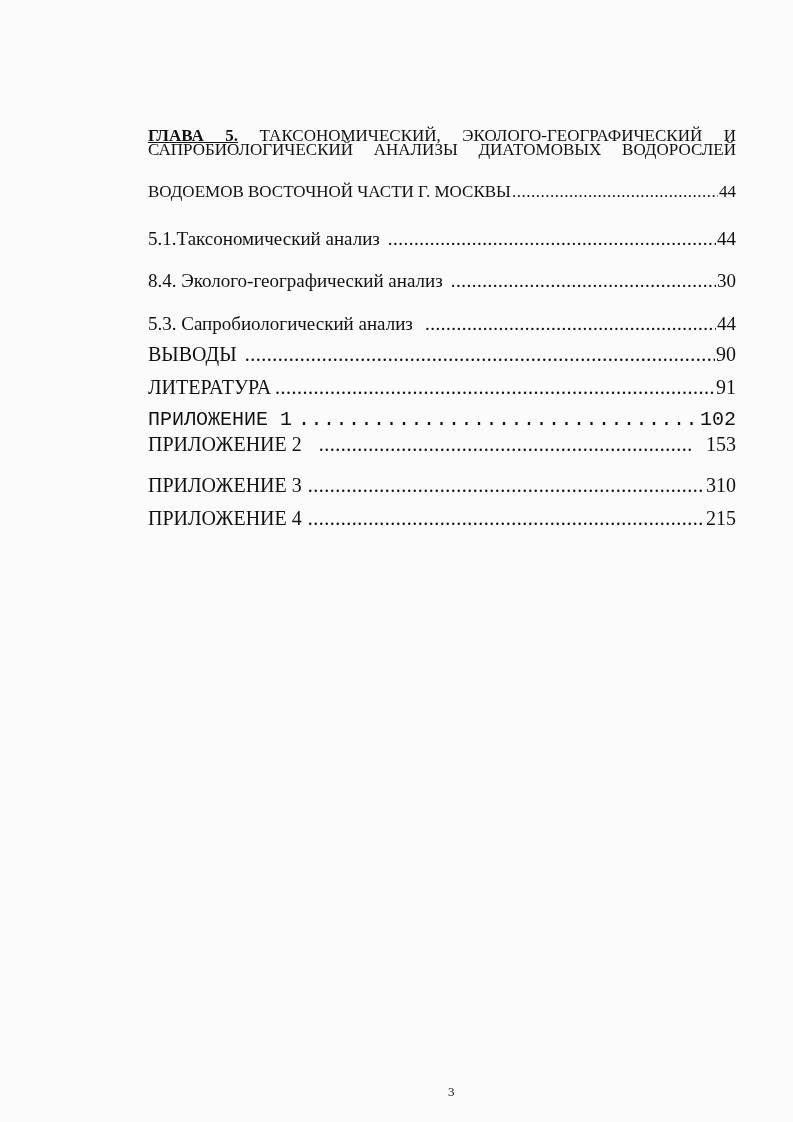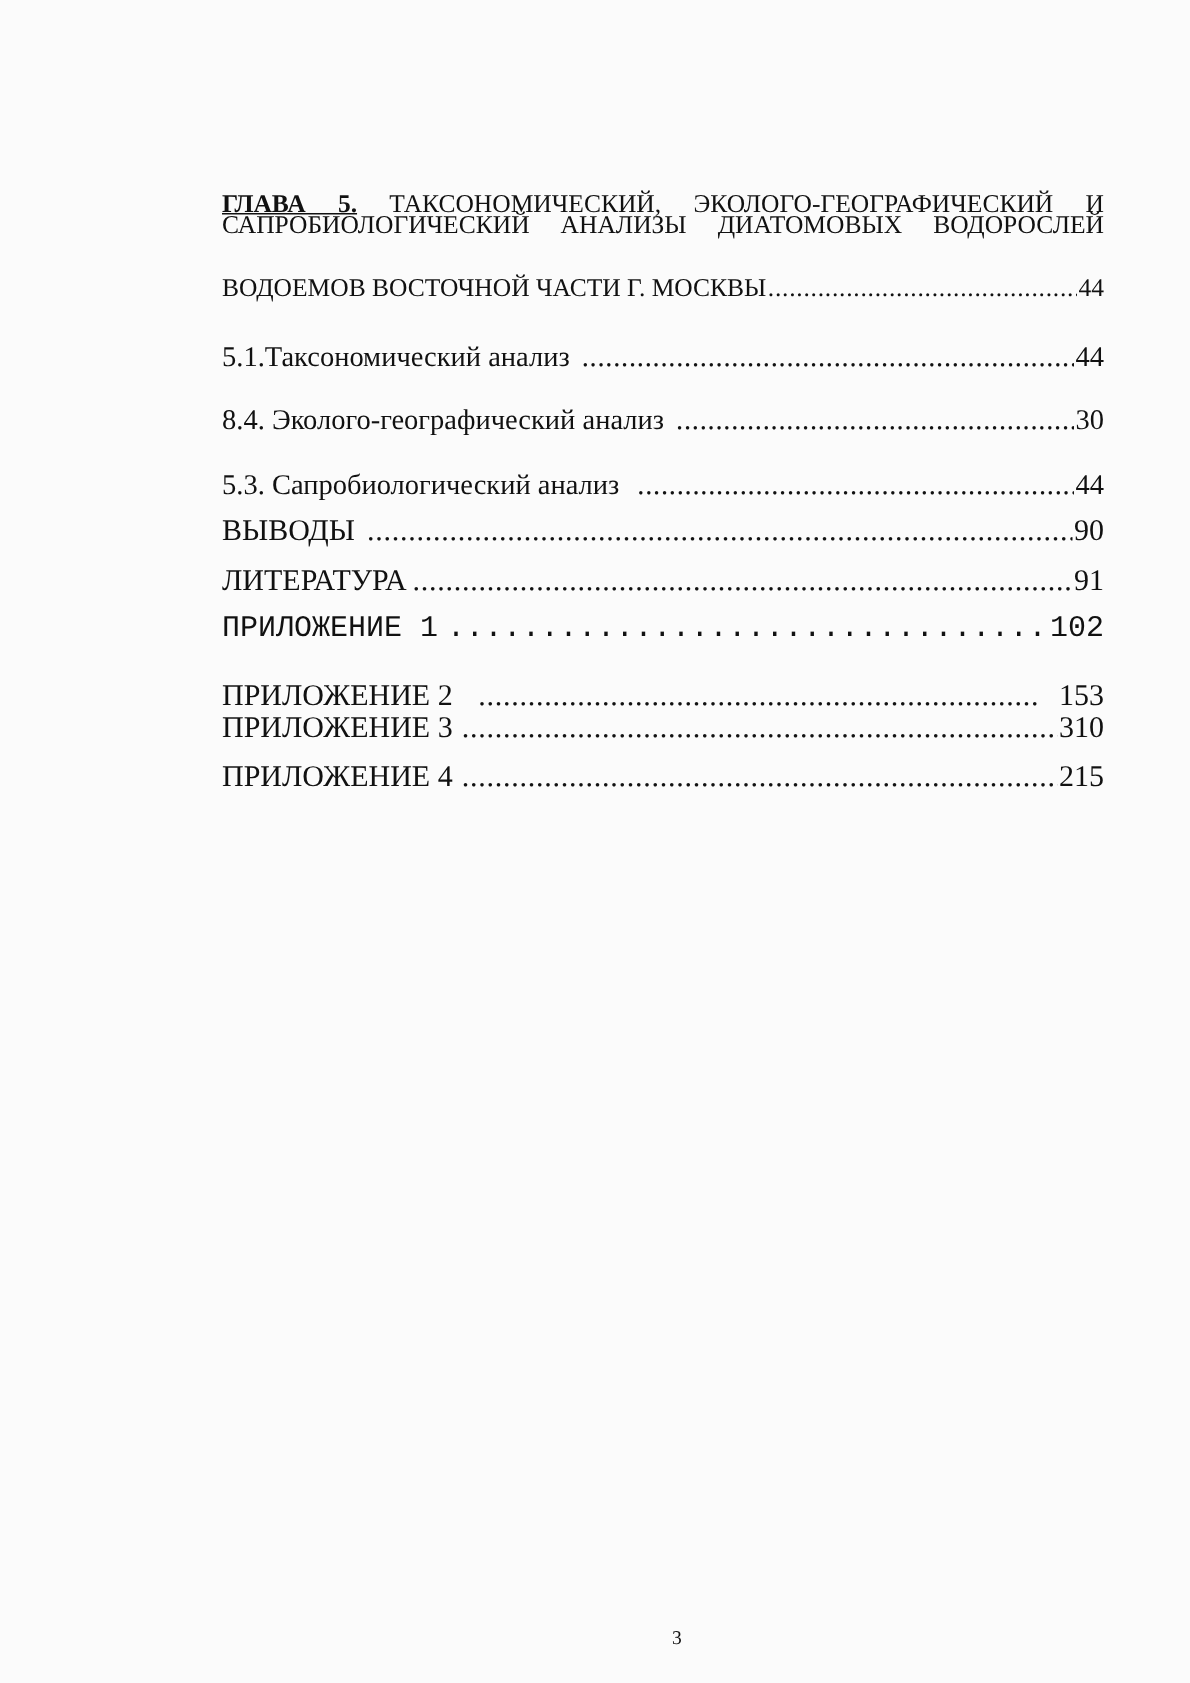--- a/index.html
+++ b/index.html
@@ -69,21 +69,21 @@
   <span class="dots" style="margin-left:4px;"></span>
   <span class="page">91</span>
 </div>
 
 <div class="entry" style="top:408px;font-family:Liberation Mono, monospace;">
   <span class="label">ПРИЛОЖЕНИЕ 1</span>
   <span class="dots" style="margin-left:6px;"></span>
   <span class="page">102</span>
 </div>
 
-<div class="entry" style="top:453px;gap:11px;">
+<div class="entry" style="top:433px;gap:11px;">
   <span class="label">ПРИЛОЖЕНИЕ 2</span>
   <span class="dots" style="margin-left:6px;"></span>
   <span class="page">153</span>
 </div>
 
 <div class="entry" style="top:474px;">
   <span class="label">ПРИЛОЖЕНИЕ 3</span>
   <span class="dots" style="margin-left:6px;"></span>
   <span class="page">310</span>
 </div>

